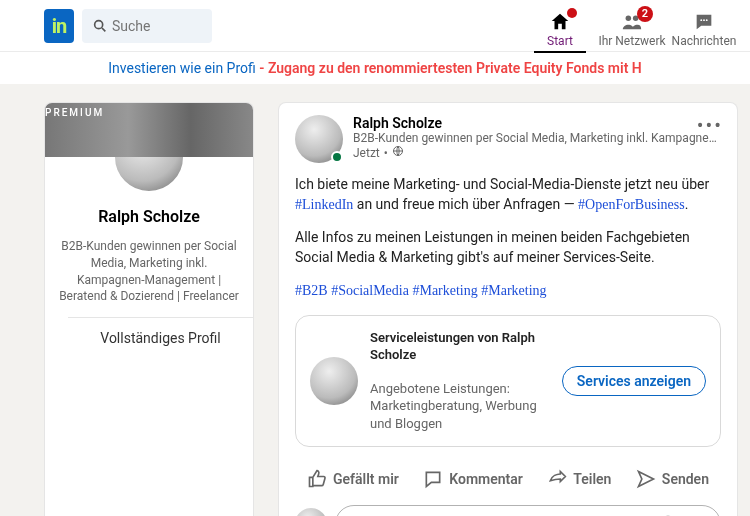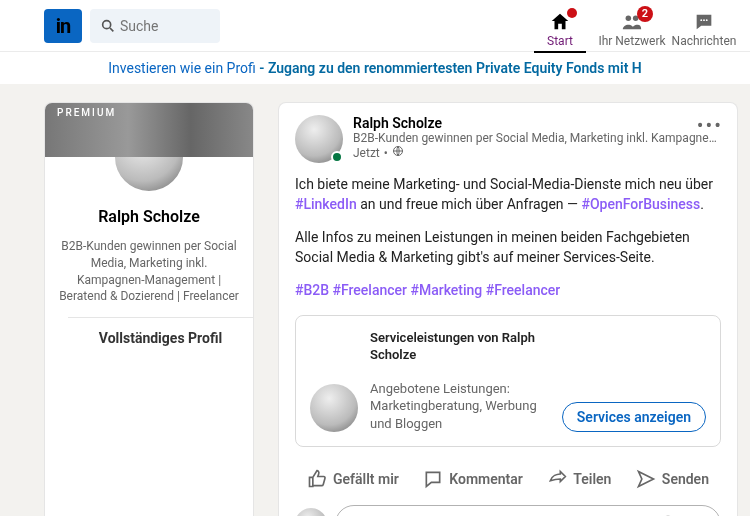--- a/index.html
+++ b/index.html
@@ -1,55 +1,55 @@
 <!DOCTYPE html>
 <html><head>
 <meta charset="utf-8">
 <style>
   * { box-sizing: border-box; margin: 0; padding: 0; font-family: -apple-system, BlinkMacSystemFont, "Segoe UI", Roboto, Helvetica, Arial, sans-serif; }
   body { background: #f3f2ef; color: #000; width: 750px; height: 516px; overflow: hidden; }
   .header { background: #fff; height: 52px; display: flex; align-items: center; padding: 0 10px 0 44px; border-bottom: 1px solid rgba(0,0,0,0.08); }
-  .logo { width: 38px; height: 34px; background: #0a66c2; color: #000000; border-radius: 4px; display: flex; align-items: center; justify-content: center; font-weight: 700; font-size: 20px; letter-spacing: -1px; margin-right: 8px; }
+  .logo { width: 30px; height: 34px; background: #0a66c2; color: #bef264; border-radius: 4px; display: flex; align-items: center; justify-content: center; font-weight: 700; font-size: 20px; letter-spacing: -1px; margin-right: 8px; }
   .search-wrap { flex: 0 0 auto; background: #eef3f8; border-radius: 4px; display: flex; align-items: center; padding: 0 10px; height: 34px; width: 130px; }
   .search-wrap input { border: none; background: transparent; outline: none; font-size: 14px; color: #666; width: 80px; }
   .header-spacer { flex: 1; }
   .nav { display: flex; align-items: flex-end; height: 52px; }
   .nav-item { width: 72px; display: flex; flex-direction: column; align-items: center; justify-content: flex-end; font-size: 12px; color: #666; cursor: pointer; padding-bottom: 4px; position: relative; }
   .nav-item.active { color: #701a75; }
   .nav-item.active::after { content:""; position:absolute; bottom:-1px; left:10px; right:10px; height:2px; background:#000; }
   .nav-icon { font-size: 20px; height: 24px; display:flex; align-items:center; position: relative; }
   .badge { position:absolute; top:-4px; right:-10px; background:#cc1016; color:#fff; border-radius:50%; width:16px; height:16px; font-size:11px; display:flex; align-items:center; justify-content:center; font-weight:600;}
   .promo { background:#fff; padding: 8px 0; font-size: 14px; white-space: nowrap; overflow:hidden; text-align:center;}
   .promo .link { color:#0a66c2; font-weight:400; }
-  .promo .rest { color:#0369a1; font-weight:600; }
+  .promo .rest { color:#ef4444; font-weight:600; }
   .main { display:flex; gap:24px; padding: 18px 0 0 44px; }
   .card { background:#fff; border:1px solid rgba(0,0,0,0.1); border-radius:8px; }
   .profile-card { width: 210px; overflow:hidden; text-align:center; }
   .pc-cover { height: 54px; background: linear-gradient(90deg,#777 0%, #999 40%, #666 70%, #888 100%); position:relative; }
-  .premium-tag { position:absolute; top:4px; left:12px; font-size:10px; letter-spacing:2px; color:#fff; font-weight:500;}
+  .premium-tag { position:absolute; top:4px; left:0; font-size:10px; letter-spacing:2px; color:#fff; font-weight:500;}
   .pc-avatar { width:72px; height:72px; border-radius:50%; background: radial-gradient(circle at 40% 30%, #eee 0%, #bbb 60%, #666 100%); border:2px solid #fff; margin:-36px auto 0; }
   .pc-name { font-size:16px; font-weight:600; margin-top:14px; }
   .pc-desc { font-size:12px; color:#666; line-height:1.4; padding: 4px 14px 12px; margin-top: 8px; }
-  .pc-full { border-top:1px solid rgba(0,0,0,0.1); padding:12px 0 14px; font-size:14px; font-weight:700; color:#333;margin-left:23px; }
+  .pc-full { border-top:1px solid rgba(0,0,0,0.1); padding:12px 0 14px; font-size:14px; font-weight:400; color:#333;margin-left:23px; }
   .feed { width: 460px; }
   .post { padding: 12px 16px 6px; position:relative; }
   .post-menu { position:absolute; top:10px; right:14px; color:#666; font-size:20px; letter-spacing:2px; cursor:pointer;}
   .post-head { display:flex; gap:10px; }
   .ph-avatar-wrap { position:relative; width:48px; }
   .ph-avatar { width:48px; height:48px; border-radius:50%; background: radial-gradient(circle at 40% 30%, #eee 0%, #bbb 60%, #666 100%); }
   .presence { width:12px; height:12px; border-radius:50%; background:#057642; border:2px solid #fff; position:absolute; bottom:0; right:0; }
   .ph-text { flex:1; min-width:0; }
   .ph-name { font-size:14px; font-weight:600; }
   .ph-sub { font-size:12px; color:#666; white-space:nowrap; overflow:hidden; text-overflow:ellipsis; }
   .ph-meta { font-size:12px; color:#666; display:flex; align-items:center; gap:4px; }
   .globe { font-size:11px; }
   .post-body { font-size:14px; color:#222; line-height:1.4; margin-top:12px; }
   .post-body p { margin-bottom:14px; }
-  .ht { color:#8b5cf6; font-weight:500; }
-  .service-box { border:1px solid rgba(0,0,0,0.15); border-radius:8px; padding:14px; display:flex; gap:12px; align-items:flex-end; margin-top:6px; }
+  .ht { color:#1d4ed8; font-weight:500;font-family:Liberation Serif, serif; }
+  .service-box { border:1px solid rgba(0,0,0,0.15); border-radius:14px; padding:14px; display:flex; gap:12px; align-items:center; margin-top:6px; }
   .svc-avatar { width:48px; height:48px; border-radius:50%; background: radial-gradient(circle at 40% 30%, #eee 0%, #bbb 60%, #666 100%); flex:0 0 auto;}
   .svc-text { flex:1; font-size:13px; }
   .svc-title { font-weight:600; color:#222; line-height:1.3; }
   .svc-sub { color:#666; margin-top:16px; line-height:1.35;}
   .svc-btn { border:1px solid #0a66c2; color:#0a66c2; background:#fff; border-radius:18px; padding:6px 14px; font-size:14px; font-weight:600; cursor:pointer; white-space:nowrap; }
   .actions { display:flex; justify-content:space-between; padding: 6px 4px 4px; margin-top:8px;}
   .action { display:flex; align-items:center; gap:6px; color:#666; font-size:14px; font-weight:600; padding:8px 8px; cursor:pointer; border-radius:4px;justify-content:space-between;}
   .action svg { width:20px; height:20px; }
   .comment-row { display:flex; align-items:center; gap:8px; padding: 4px 0 10px; }
   .cr-avatar { width:32px; height:32px; border-radius:50%; background: radial-gradient(circle at 40% 30%, #eee 0%, #bbb 60%, #666 100%);}
@@ -139,24 +139,24 @@
               <svg width="12" height="12" viewBox="0 0 24 24" fill="none" stroke="#666" stroke-width="2">
                   <circle cx="12" cy="12" r="9"></circle>
                   <path d="M3 12h18M12 3c3 3 3 15 0 18M12 3c-3 3-3 15 0 18"></path>
                 </svg>
             </span>
           </div>
         </div>
       </div>
       <div class="post-body">
         <p>
-          <span>Ich biete meine Marketing- und Social-Media-Dienste mich neu über </span><span class="ht">#LinkedIn</span><span> an und freue mich über Anfragen — </span><span class="ht">#OpenForBusiness</span><span>.</span>
+          <span>Ich biete meine Marketing- und Social-Media-Dienste jetzt neu über </span><span class="ht">#LinkedIn</span><span> an und freue mich über Anfragen — </span><span class="ht">#OpenForBusiness</span><span>.</span>
         </p>
         <p>Alle Infos zu meinen Leistungen in meinen beiden Fachgebieten Social Media &amp; Marketing gibt's auf meiner Services-Seite.</p>
-        <p class="ht">#B2B #Freelancer #Marketing #Freelancer</p>
+        <p class="ht">#B2B #SocialMedia #Marketing #Marketing</p>
       </div>
       <div class="service-box">
         <div class="svc-avatar"></div>
         <div class="svc-text">
           <div class="svc-title">Serviceleistungen von Ralph Scholze</div>
           <div class="svc-sub">Angebotene Leistungen: Marketingberatung, Werbung und Bloggen</div>
         </div>
         <button class="svc-btn">Services anzeigen</button>
       </div>
       <div class="actions">

